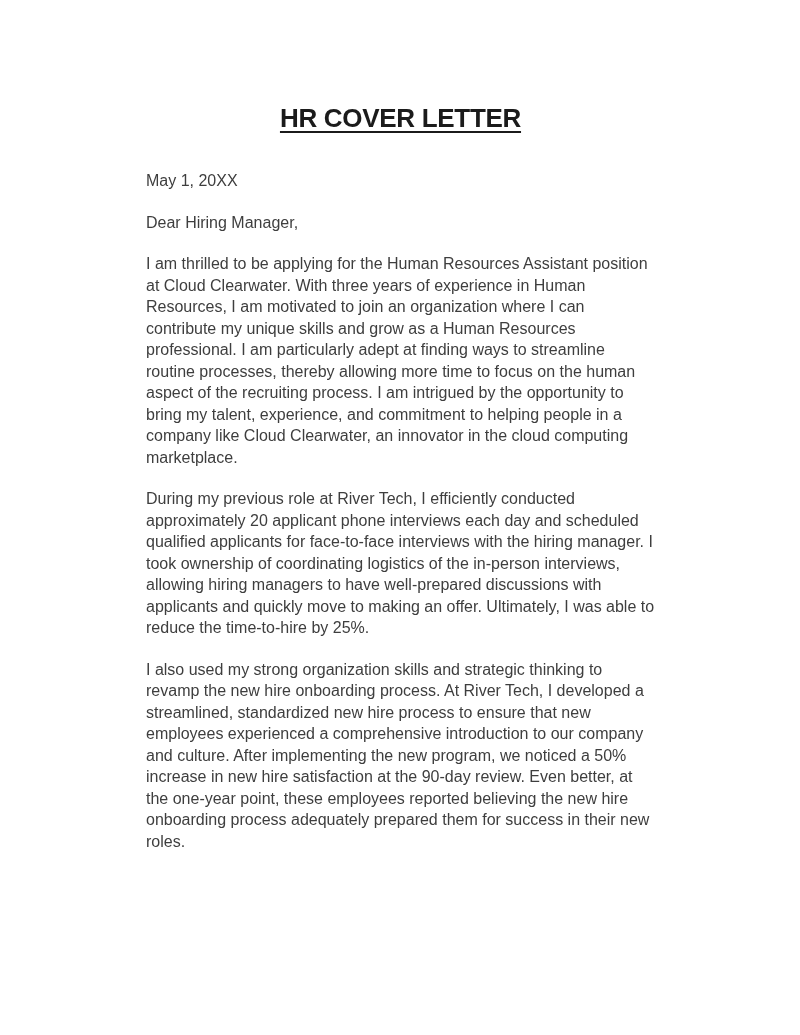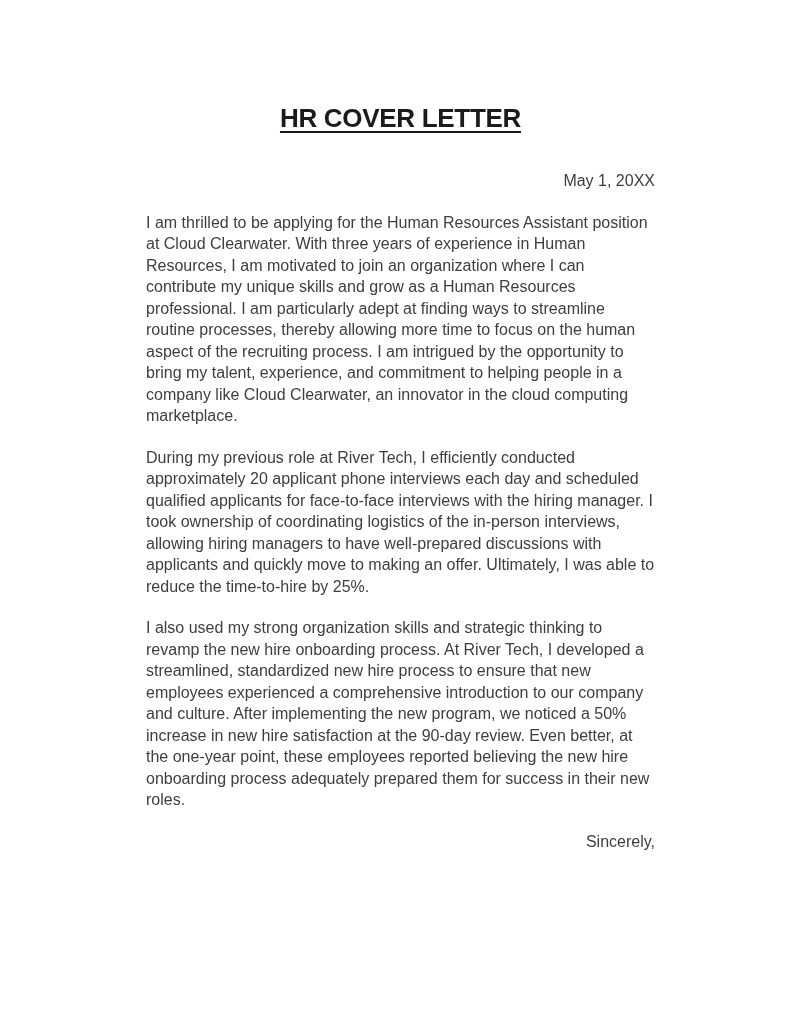--- a/index.html
+++ b/index.html
@@ -32,34 +32,33 @@
   }
   .line, .para {
     margin: 0 0 20px 0;
     font-size: 16px;
     line-height: 21.5px;
     font-weight: 400;
     color: #3e3e3e;
   }
   .line {
     white-space: pre-wrap;
-    text-align: right;
   }
 </style>
 </head>
 <body>
 
 <div class="page">
   <h1 class="title">HR COVER LETTER</h1>
 
   <p class="line">May 1, 20XX</p>
 
+  <p class="line">Dear Hiring Manager,</p>
 
   <p class="para">I am thrilled to be applying for the Human Resources Assistant position at Cloud Clearwater. With three years of experience in Human Resources, I am motivated to join an organization where I can contribute my unique skills and grow as a Human Resources professional. I am particularly adept at finding ways to streamline routine processes, thereby allowing more time to focus on the human aspect of the recruiting process. I am intrigued by the opportunity to bring my talent, experience, and commitment to helping people in a company like Cloud Clearwater, an innovator in the cloud computing marketplace.</p>
 
   <p class="para">During my previous role at River Tech, I efficiently conducted approximately 20 applicant phone interviews each day and scheduled qualified applicants for face-to-face interviews with the hiring manager. I took ownership of coordinating logistics of the in-person interviews, allowing hiring managers to have well-prepared discussions with applicants and quickly move to making an offer. Ultimately, I was able to reduce the time-to-hire by 25%.</p>
 
   <p class="para">I also used my strong organization skills and strategic thinking to revamp the new hire onboarding process. At River Tech, I developed a streamlined, standardized new hire process to ensure that new employees experienced a comprehensive introduction to our company and culture. After implementing the new program, we noticed a 50% increase in new hire satisfaction at the 90-day review. Even better, at the one-year point, these employees reported believing the new hire onboarding process adequately prepared them for success in their new roles.</p>
 
 
-  <p class="line">Sincerely,</p>
 
 </div>
 
 </body></html>

